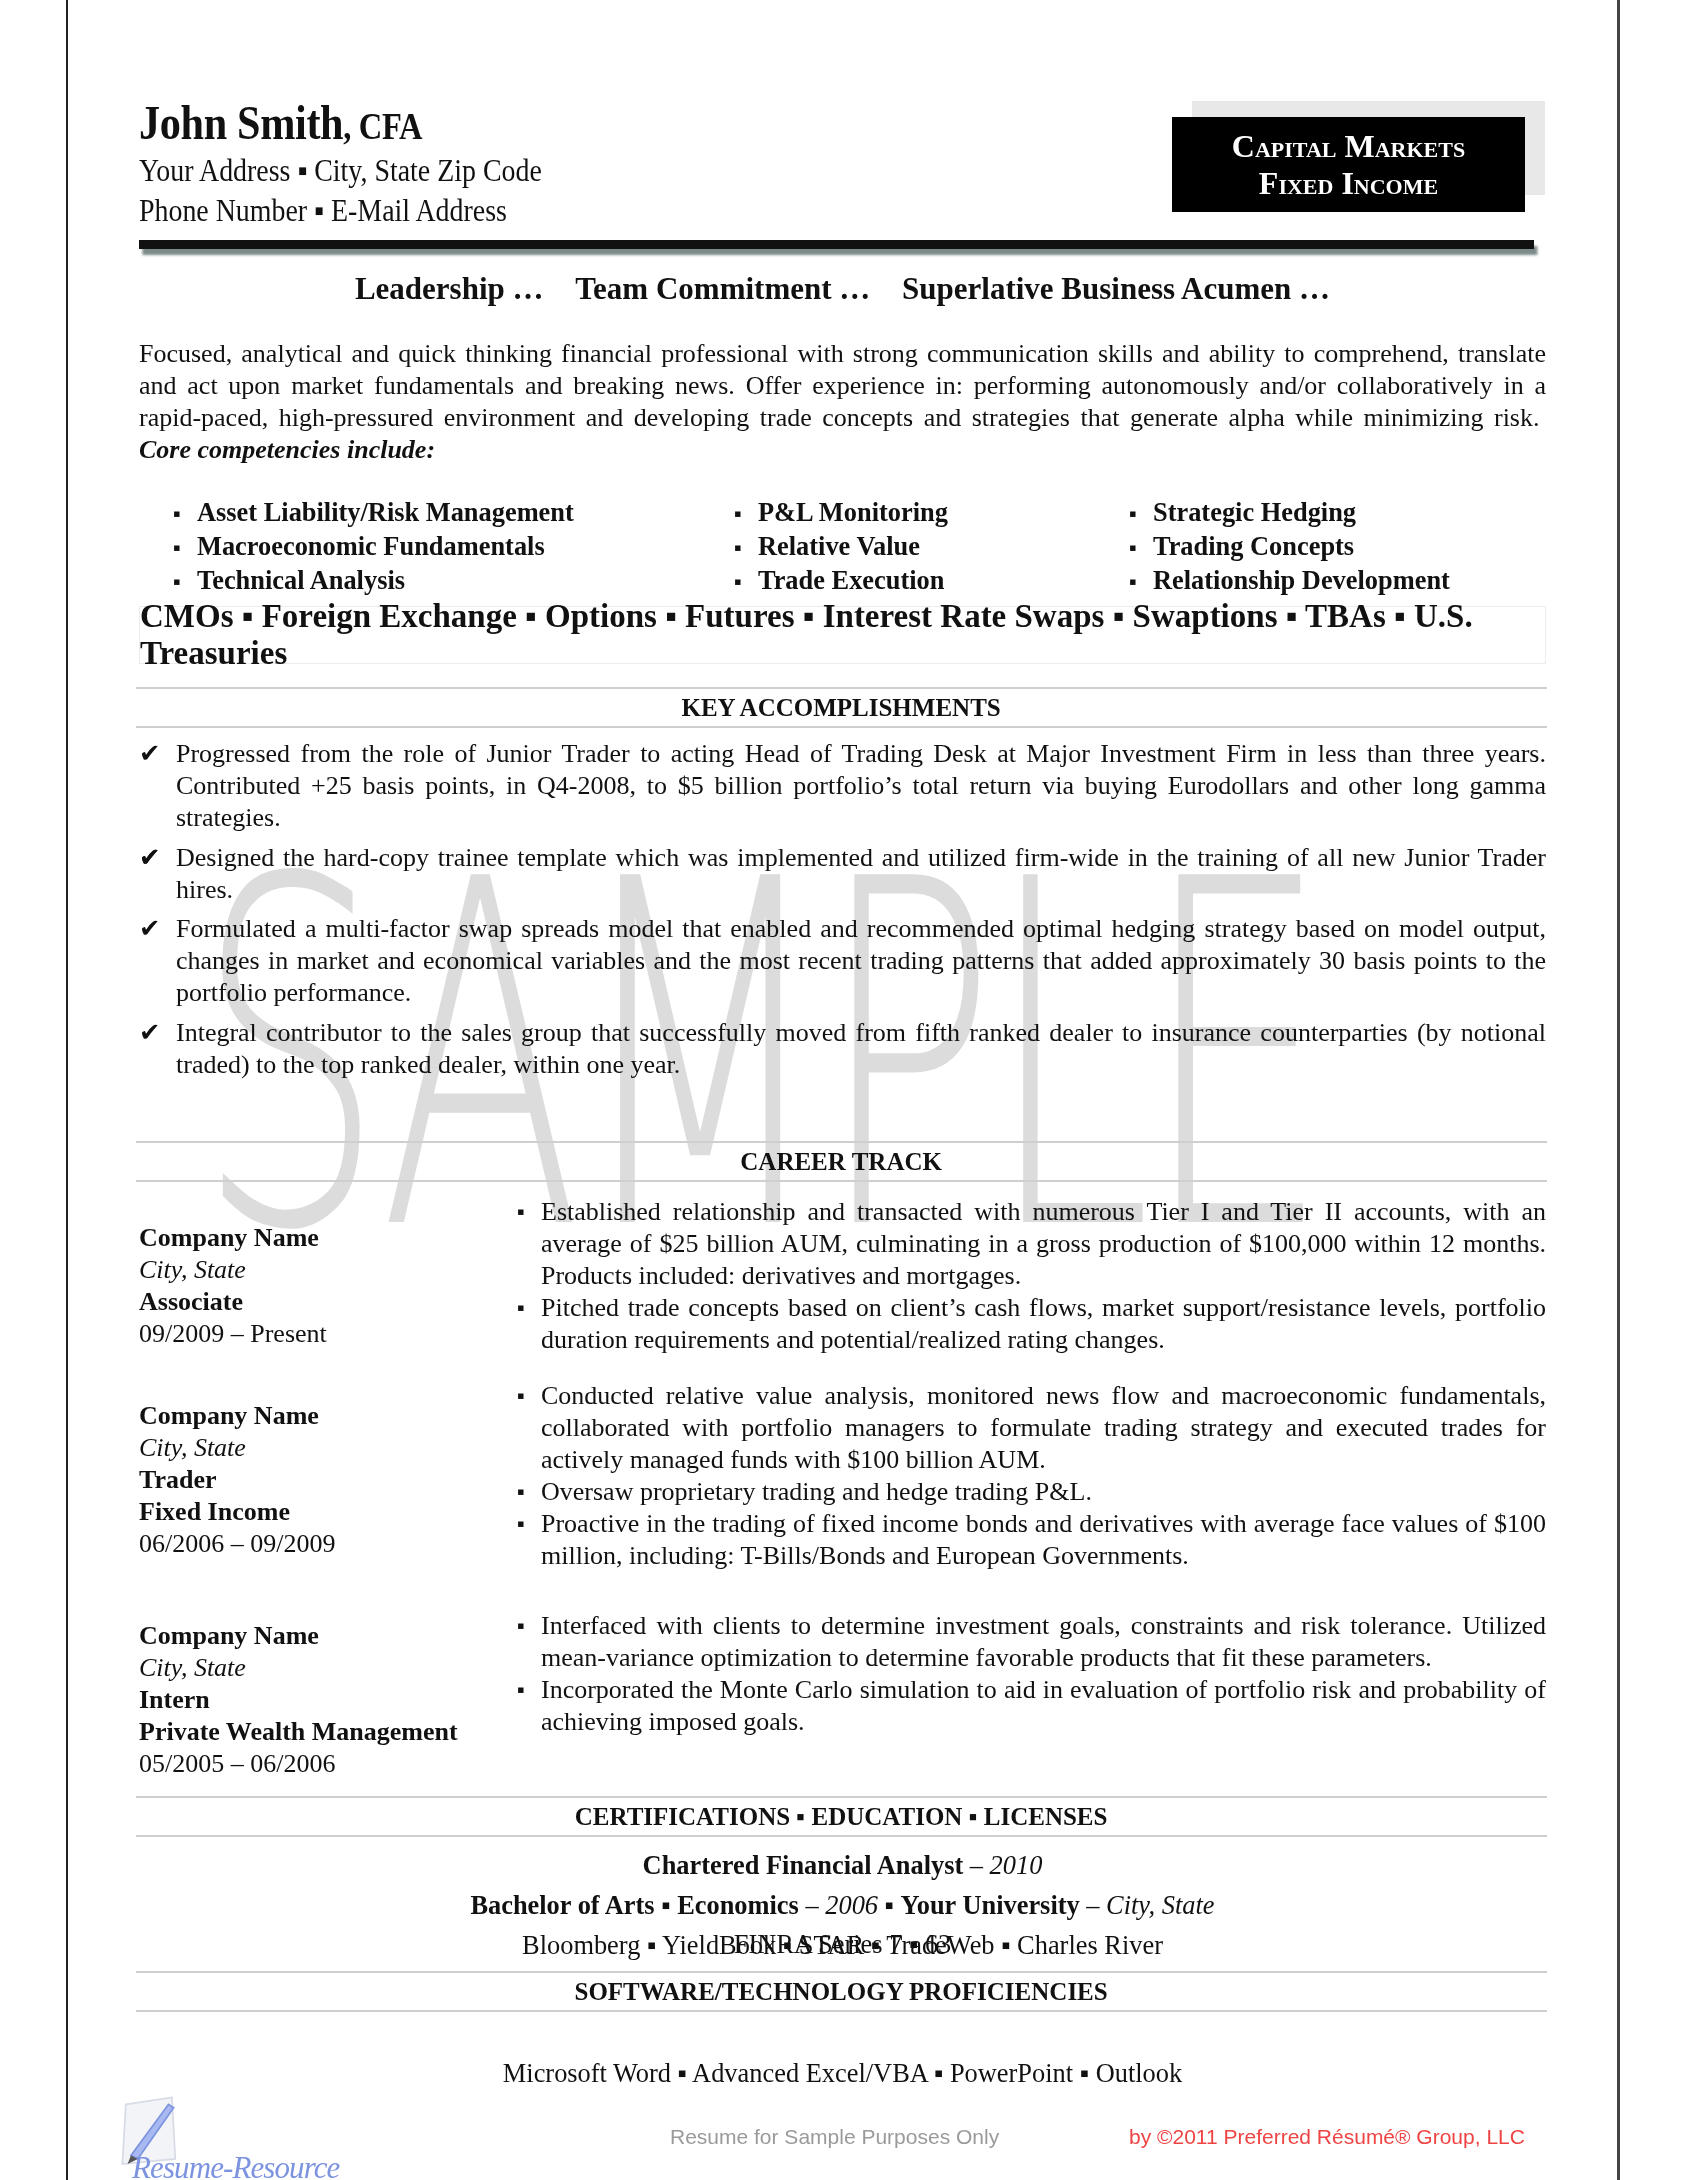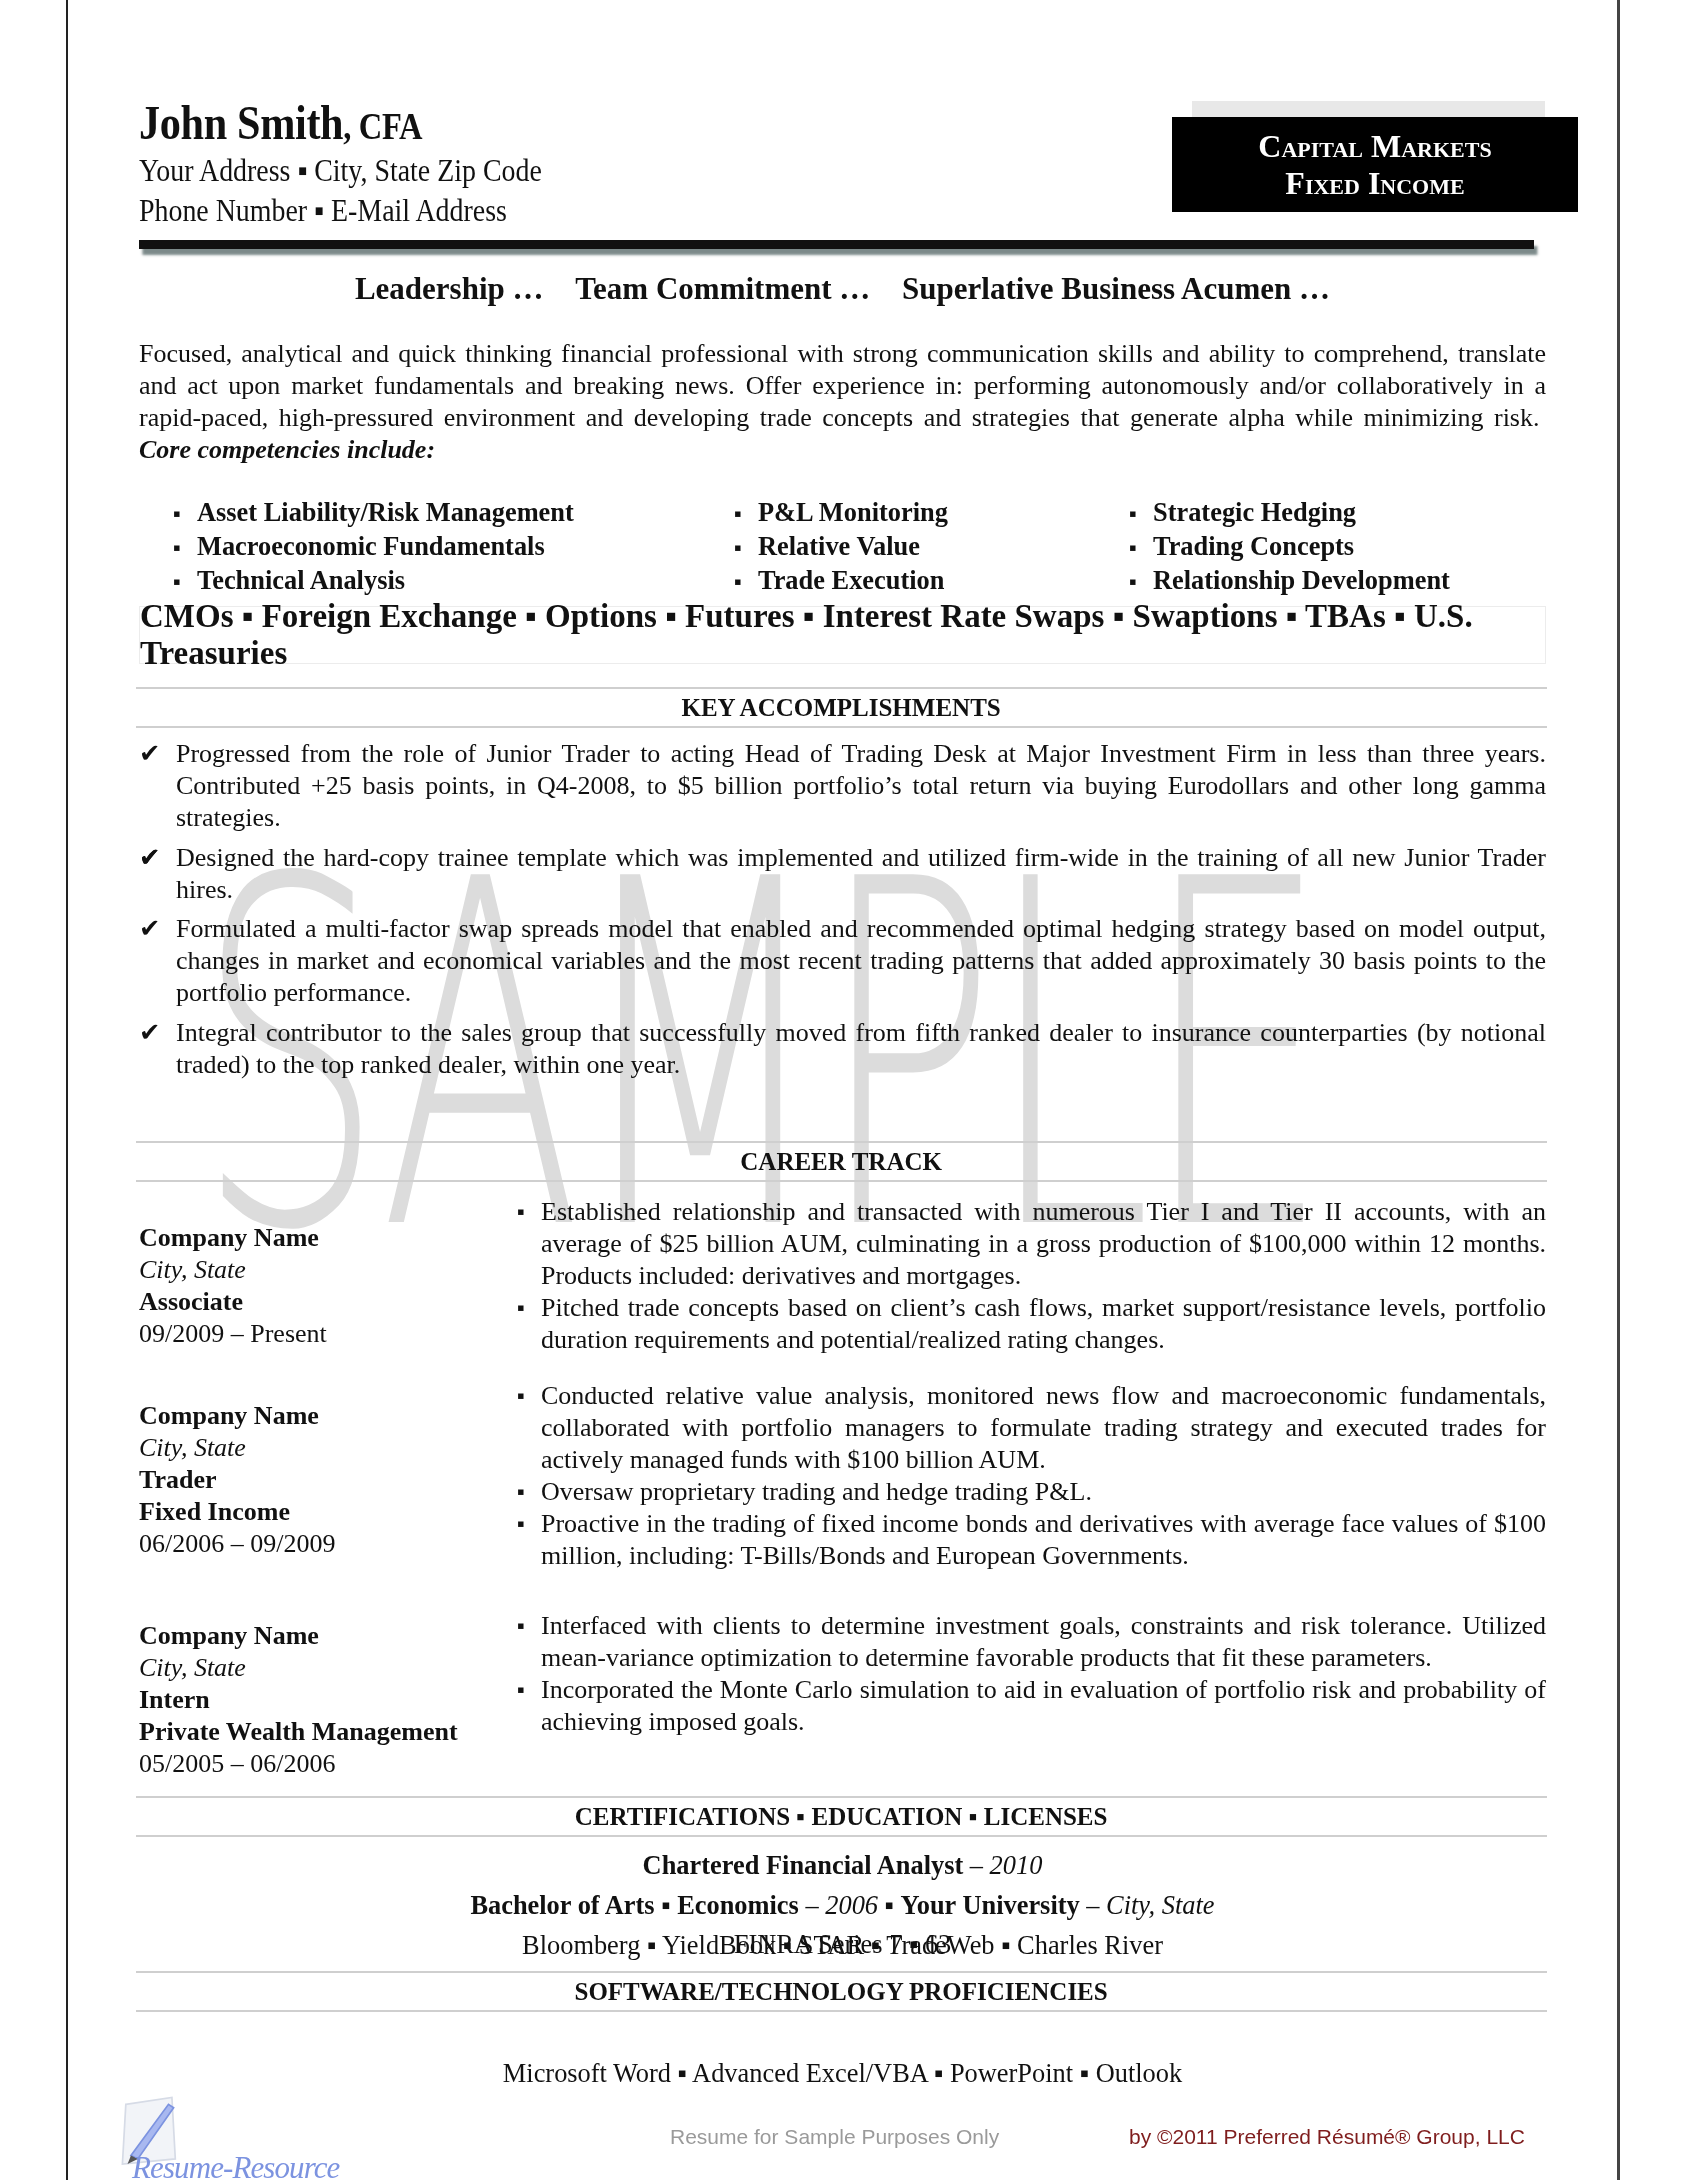--- a/index.html
+++ b/index.html
@@ -14,21 +14,21 @@
                transform:scaleX(0.62); transform-origin:left top; z-index:0; }
   .content { position:absolute; left:139px; top:0; width:1407px; z-index:1; }
 
   
   .name { position:absolute; left:0; top:95px; font-size:48px; font-weight:bold; letter-spacing:-0.4px; transform:scaleX(0.88); transform-origin:left; }
   .name .cred { font-size:37px; }
   .contact { position:absolute; left:0; font-size:31px; transform:scaleX(0.9); transform-origin:left; }
   .contact.l1 { top:153px; }
   .contact.l2 { top:193px; }
   .title-box-shadow { position:absolute; left:1053px; top:101px; width:353px; height:94px; background:#e8e8e8; }
-  .title-box { position:absolute; left:1033px; top:117px; width:406px; height:95px; background:#000; color:#fff;
+  .title-box { position:absolute; left:1033px; top:117px; width:353px; height:95px; background:#000; color:#fff;
                display:flex; flex-direction:column; justify-content:center; align-items:center;
                font-weight:bold; font-variant:small-caps; font-size:32px; line-height:37px; }
   .rule-thick { position:absolute; left:0; top:240px; width:1395px; height:8.5px; background:#111;
                 box-shadow:3.4px 6px 2.6px #7c8a8a; }
 
   
   .tagline { position:absolute; left:0; width:1407px; top:271px; text-align:center; font-size:31px;
              font-weight:bold; }
   .tagline span { margin:0 12px; }
   .summary { position:absolute; left:0; top:338px; width:1407px; font-size:26px; line-height:32px; text-align:justify; }
@@ -65,21 +65,21 @@
   
   .center-line { position:absolute; left:0; width:1407px; text-align:center; font-size:26.4px; line-height:34px; }
   .b { font-weight:bold; }
   .i { font-style:italic; }
 
   
   .logo { position:absolute; left:119px; top:2094px; width:256px; height:77px; }
   .logo-text { position:absolute; left:132px; top:2119px; font-family:"Liberation Serif", serif; font-style:italic;
                font-size:31px; color:#7c93e0; letter-spacing:-0.9px;margin-top:31px; }
   .footer-mid { position:absolute; left:670px; top:2125px; font-family:"Liberation Sans", sans-serif; font-size:21px; color:#9a9a9a; }
-  .footer-right { position:absolute; left:1129px; top:2125px; font-family:"Liberation Sans", sans-serif; font-size:21px; color:#7f1d1d; }
+  .footer-right { position:absolute; left:1129px; top:2125px; font-family:"Liberation Sans", sans-serif; font-size:21px; color:#ef4444; }
 </style>
 </head>
 <body>
 
 <div class="page-border-left"></div>
 <div class="page-border-right"></div>
 
 <div class="watermark">SAMPLE</div>
 
 <div class="content">

